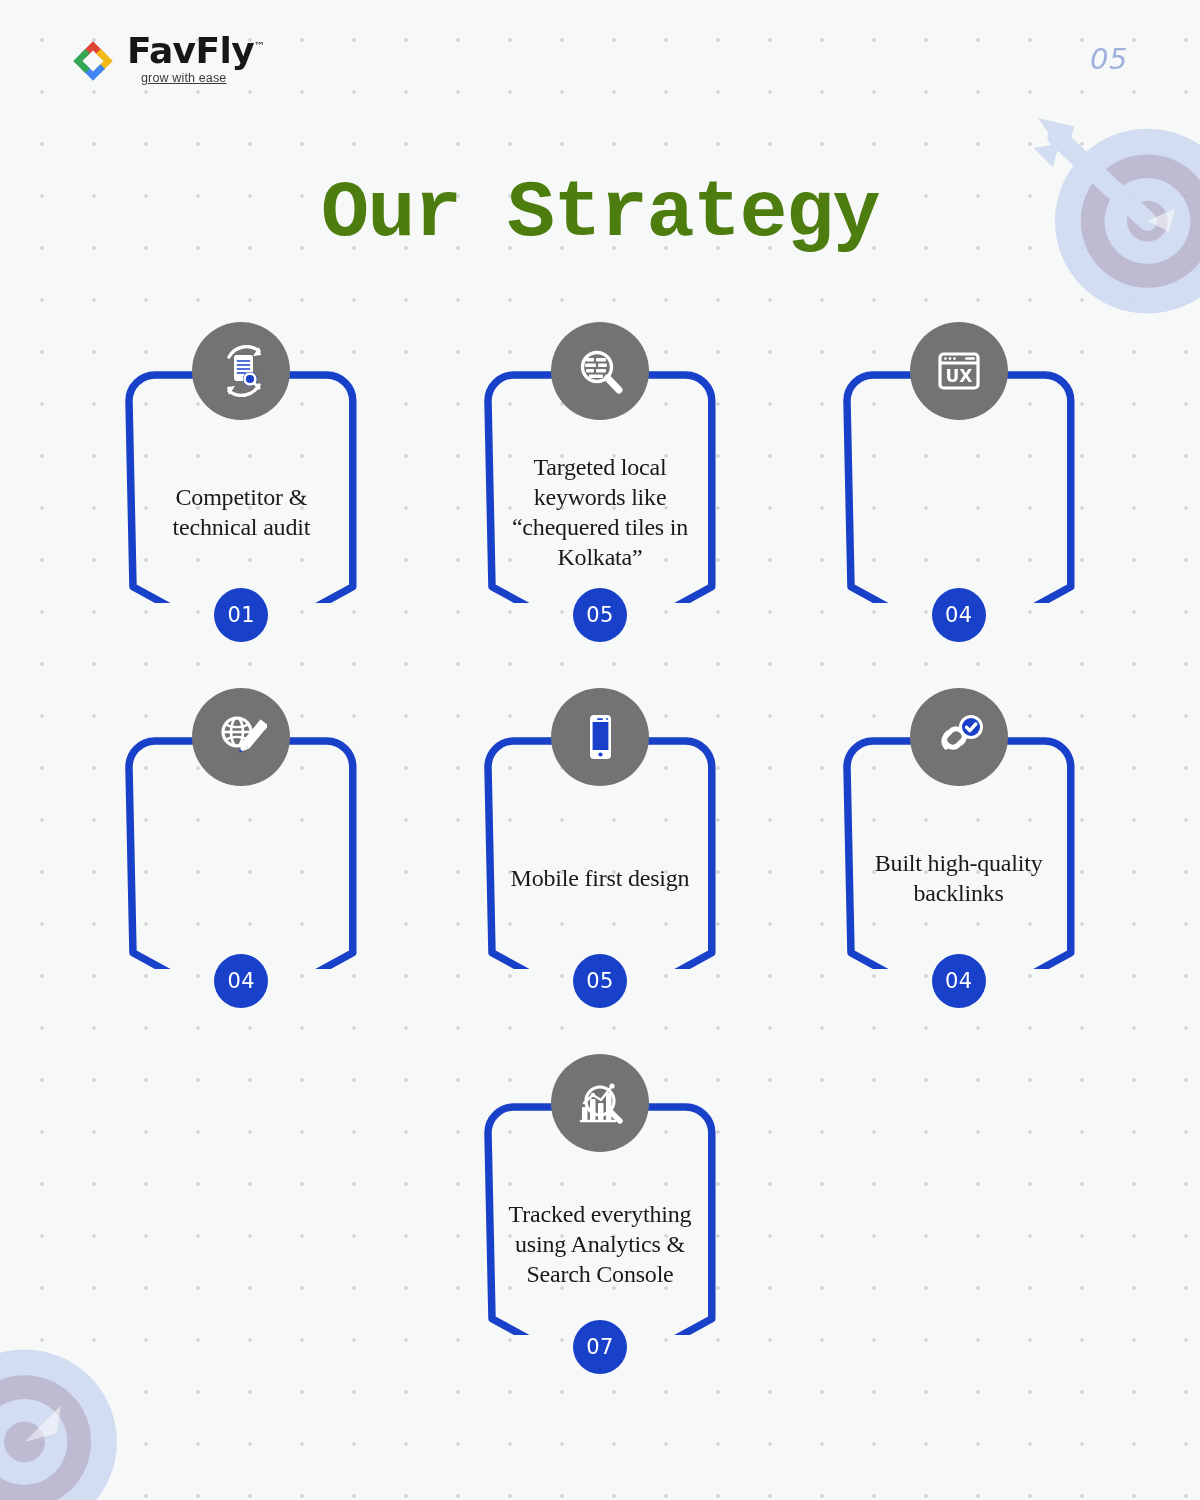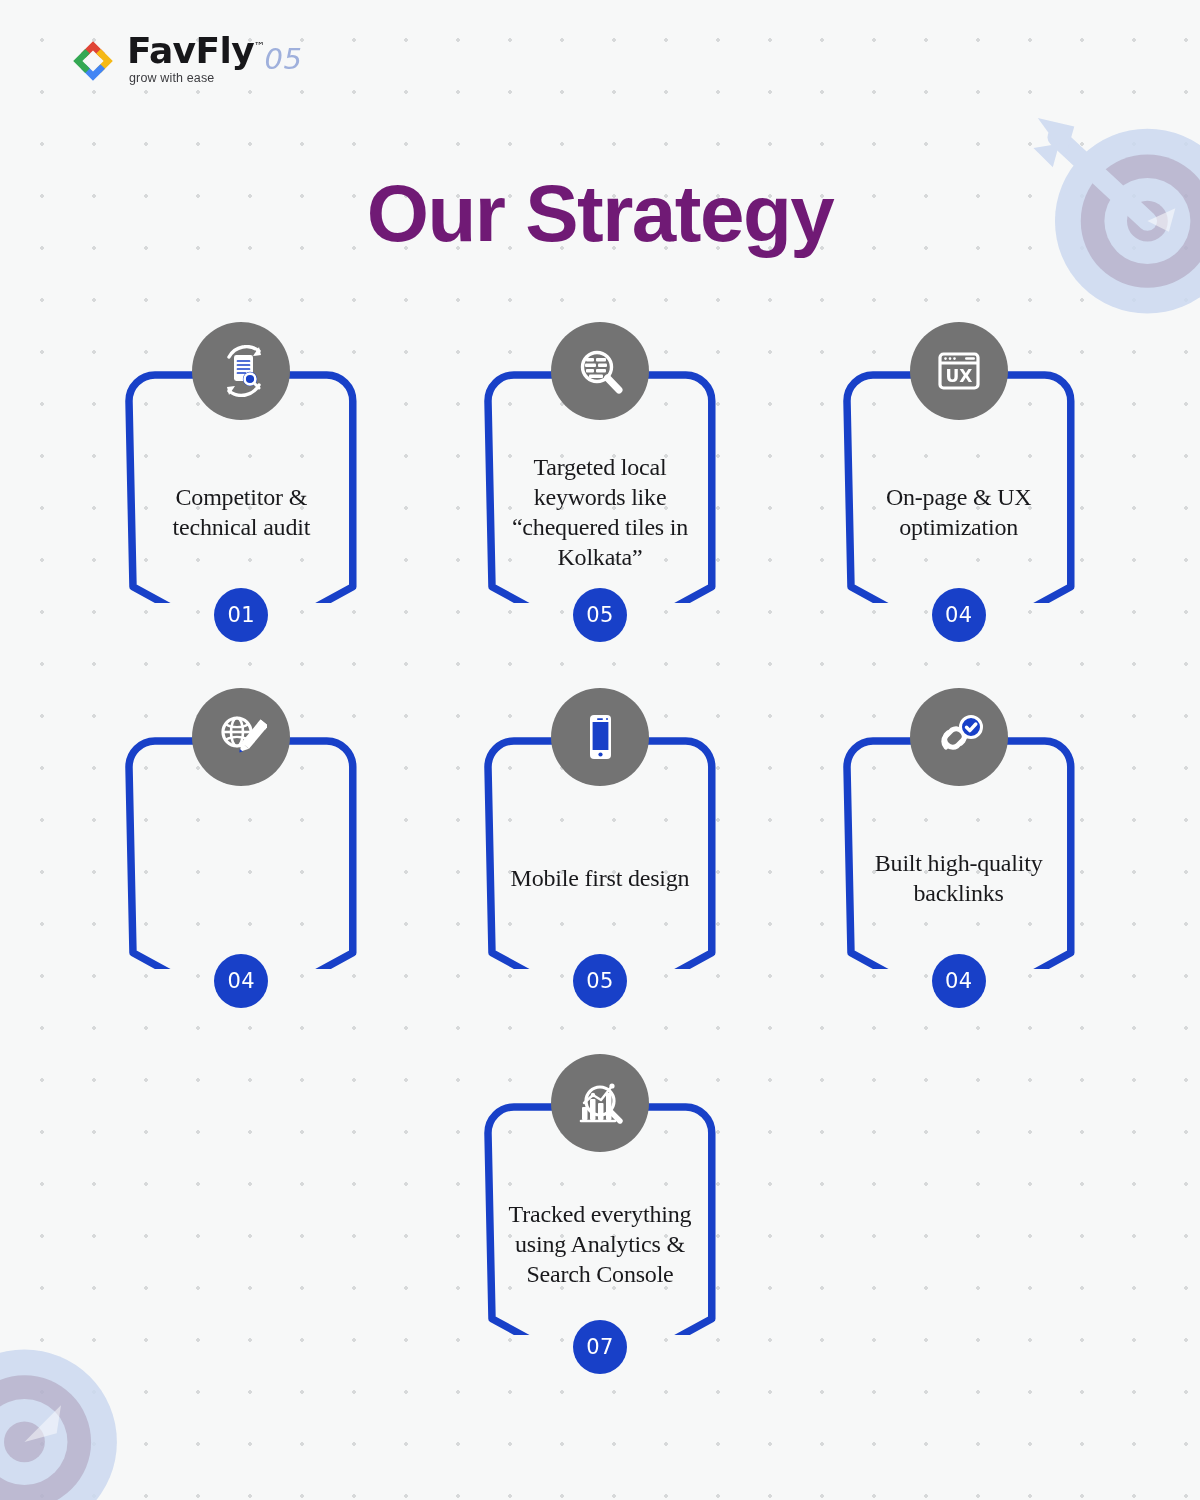--- a/index.html
+++ b/index.html
@@ -22,45 +22,45 @@
   }
 
   
   .target { position:absolute; pointer-events:none; }
   #target-topright { top:105px; right:-42px; width:215px; height:215px; opacity:.85; }
   #target-bottomleft { bottom:-58px; left:-68px; width:215px; height:215px; opacity:.85; }
 
   
   #header {
     position:absolute; top:0; left:0; right:0; height:118px;
-    display:flex; align-items:center; justify-content:flex-start;
+    display:flex; align-items:center; justify-content:space-between;
     padding:0 72px 0 68px;
   }
   #logo { display:flex; align-items:flex-start; gap:9px; }
   #logo-mark { width:50px; height:50px; flex:0 0 50px; margin-top:3px; }
   .logo-text-wrap { display:flex; flex-direction:column; line-height:1; }
   #logo-wordmark {
     font-size:36px; font-weight:bold; color:#17171a;
     letter-spacing:-.6px; position:relative; font-family:"DejaVu Sans", sans-serif;
   }
   #logo-tm { font-size:11px; vertical-align:super; font-weight:normal; }
   #logo-tagline {
     font-size:12.5px; color:#3b3b3f; letter-spacing:.15px;
-    margin-top:3px; margin-left:2px;
+    margin-top:3px; margin-left:14px;text-decoration:underline;
   }
   #page-number {
     font-size:29px; font-style:italic; color:#9fb0dc;
     letter-spacing:.5px; font-family:"DejaVu Sans", sans-serif;
   }
 
   
   #page-title {
     position:absolute; top:168px; left:0; right:0; text-align:center;
-    font-size:80px; font-weight:bold; color:#701a75;
-    letter-spacing:-1.5px; font-family:Liberation Sans, sans-serif;
+    font-size:80px; font-weight:bold; color:#4d7c0f;
+    letter-spacing:-1.5px; font-family:Liberation Mono, monospace;
   }
 
   
   #cards-grid {
     position:absolute; top:322px; left:62px; width:1076px;
     display:grid; grid-template-columns:repeat(3, 1fr);
     row-gap:46px; justify-items:center;
   }
   .card-cell { position:relative; width:232px; height:320px; }
   .card-cell.row3 { grid-column:2; }
@@ -207,21 +207,20 @@
     <path d="M7 18 h38" stroke="#fff" stroke-width="3.2"></path>
     <g fill="#fff">
       <circle cx="12.5" cy="13.6" r="1.3"></circle>
             <circle cx="17" cy="13.6" r="1.3"></circle>
       <circle cx="21.5" cy="13.6" r="1.3"></circle>
     </g>
     <rect x="32" y="12.2" width="10" height="2.6" rx="1.3" fill="#fff"></rect>
     <text x="26" y="37" text-anchor="middle" fill="#fff" font-family="DejaVu Sans, sans-serif" font-size="17" font-weight="bold">UX</text>
         </svg>
     </div>
-    <div class="card-text">On-page &amp; UX optimization</div>
     <div class="card-badge">04</div>
   </div>
     <div class="card-cell">
     <div class="card-shape">
       <svg viewBox="0 0 232 232" width="232" height="232">
       <path d="M4 30 a26 26 0 0 1 26-26 h172 a26 26 0 0 1 26 26
                v186 l-110 60 l-110 -60 z" fill="none" stroke="#1840c8" stroke-width="7.5" stroke-linejoin="round" stroke-linecap="round" transform="scale(0.999)"></path>
     </svg>
     </div>
     <div class="card-icon">

